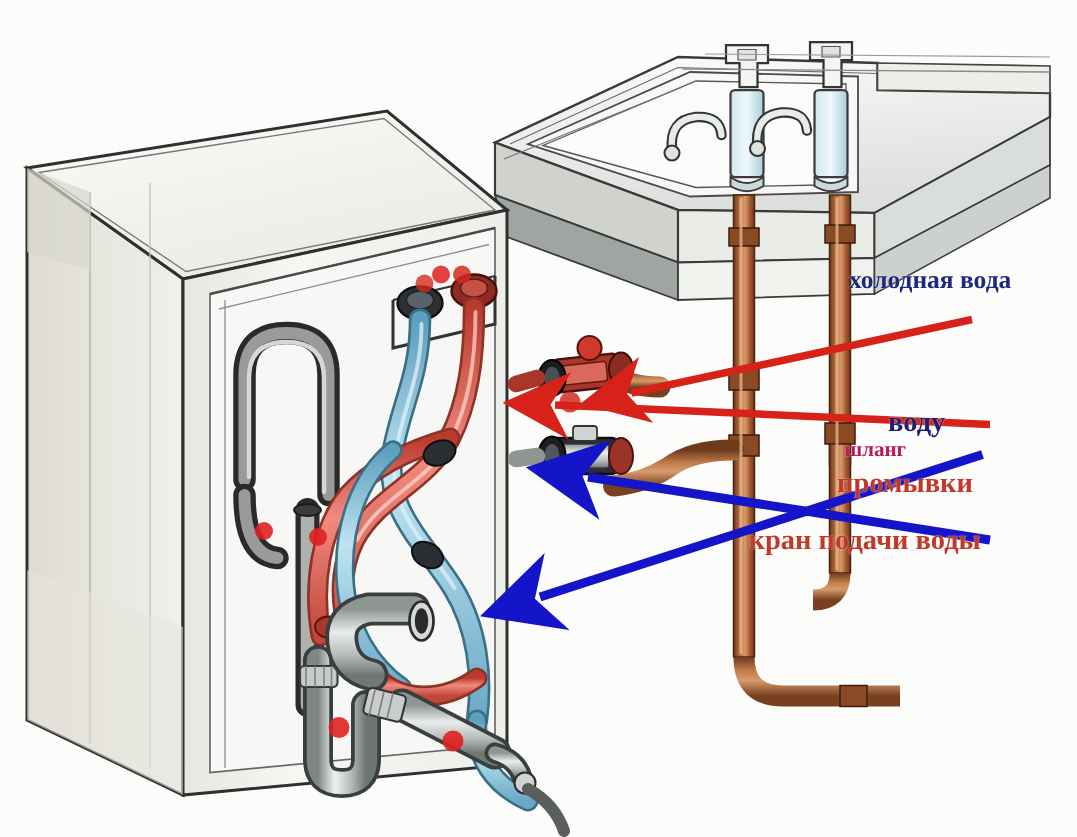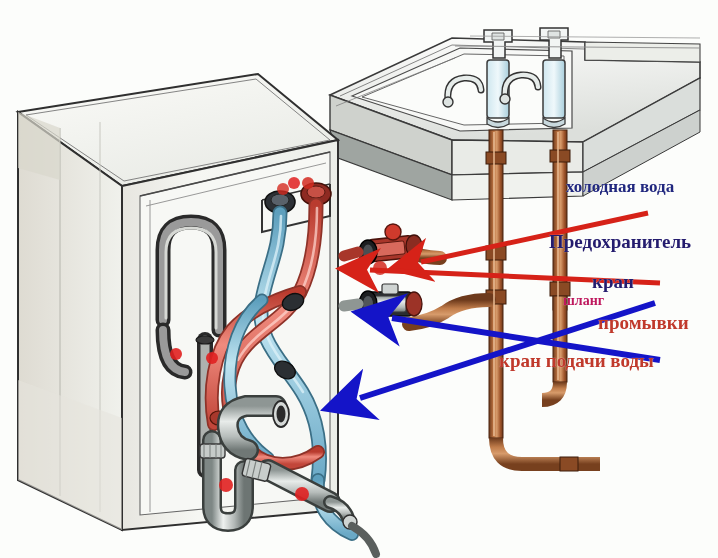--- a/index.html
+++ b/index.html
@@ -19,21 +19,21 @@
     white-space:nowrap;
     letter-spacing:0px;
     line-height:1.05;
     text-shadow:0 0 1px rgba(255,255,255,.9);
   }
   #lbl-cold{ left:566px; top:178px; font-size:17px; color:#20277e; }
   #lbl-fuse{ left:549px; top:232px; font-size:19px; color:#241c6e; }
   #lbl-fuse2{ left:566px; top:254px; font-size:19px; color:#241c6e; }
   #lbl-fuse3{ left:592px; top:272px; font-size:19px; color:#241c6e; }
   #lbl-hose{ left:563px; top:294px; font-size:14px; color:#be185d; }
-  #lbl-hose2{ left:558px; top:313px; font-size:19px; color:#c0392b;margin-left:40px; }
+  #lbl-hose2{ left:558px; top:313px; font-size:19px; color:#c0392b; }
   #lbl-tap{ left:499px; top:351px; font-size:19px; color:#c0392b; }
 </style>
 </head>
 <body>
 
 <div id="stage">
 
   <svg id="art" viewBox="0 0 718 558">
     <defs>
       <linearGradient id="gMach" x1="0" y1="0" x2="1" y2="0">
@@ -330,21 +330,20 @@
     <g>
       <line x1="648" y1="213" x2="421" y2="262" stroke="#d62218" stroke-width="5" marker-end="url(#mRed)"></line>
       <line x1="660" y1="283" x2="370" y2="270" stroke="#d62218" stroke-width="5" marker-end="url(#mRed)"></line>
       <line x1="660" y1="360" x2="392" y2="318" stroke="#1414c8" stroke-width="6" marker-end="url(#mBlue)"></line>
       <line x1="655" y1="303" x2="360" y2="398" stroke="#1414c8" stroke-width="6" marker-end="url(#mBlue)"></line>
     </g>
   </svg>
 
   <div class="lbl" id="lbl-cold">холодная вода</div>
 
-  <div class="lbl" id="lbl-fuse">Предохранитель</div>
-  <div class="lbl" id="lbl-fuse3">кран</div>
+  <div class="lbl" id="lbl-fuse3">воду</div>
 
   <div class="lbl" id="lbl-hose">шланг</div>
   <div class="lbl" id="lbl-hose2">промывки</div>
 
   <div class="lbl" id="lbl-tap">кран подачи воды</div>
 
 </div>
 
 </body></html>

